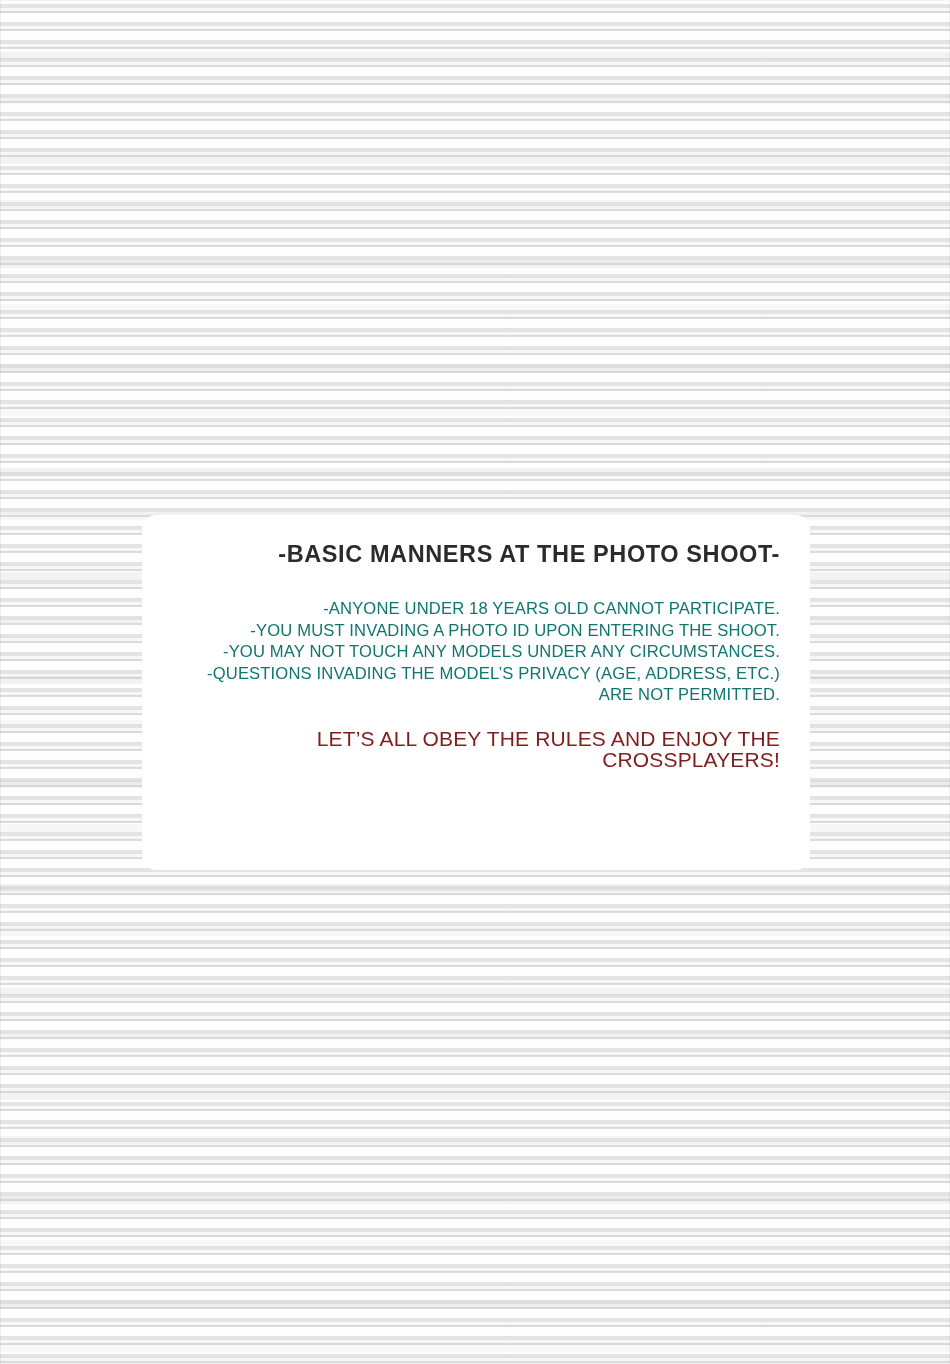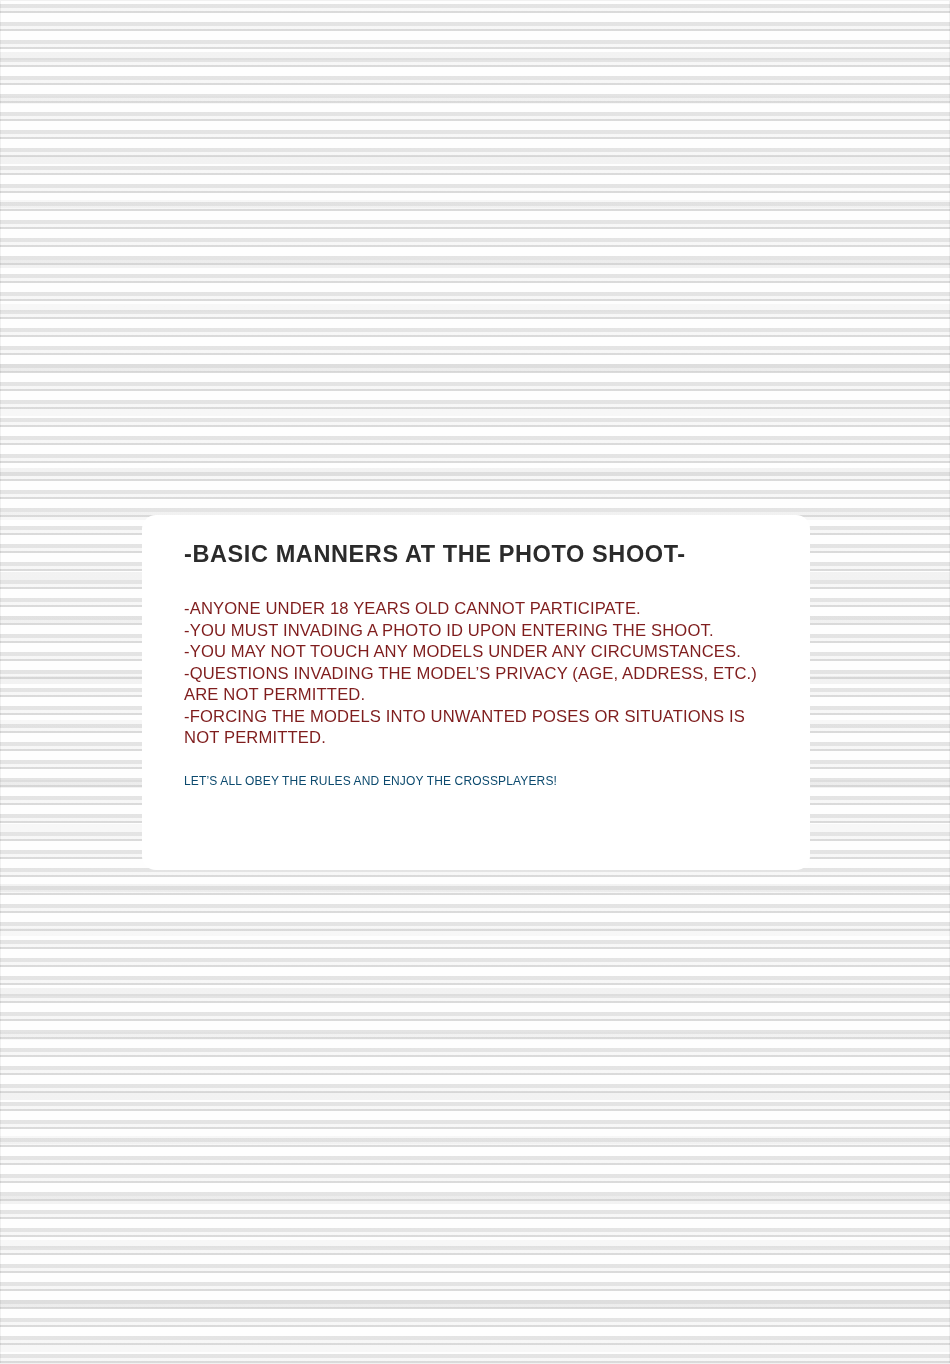--- a/index.html
+++ b/index.html
@@ -69,51 +69,52 @@
   #notice-card {
     position: absolute;
     left: 142px;
     top: 515px;
     width: 668px;
     height: 355px;
     background: #ffffff;
     border-radius: 14px;
     box-sizing: border-box;
     padding: 26px 30px 20px 30px;
+    text-align: right;
   }
 
   #notice-title {
     font-size: 23.5px;
     font-weight: bold;
     letter-spacing: 0.6px;
     color: #2b2b2b;
     white-space: nowrap;
     margin: 0 0 30px 12px;
   }
 
   .notice-list {
     list-style: none;
     margin: 0;
     padding: 0 0 0 12px;
   }
   .notice-list li {
     font-size: 16.6px;
     line-height: 21.5px;
     letter-spacing: 0.15px;
-    color: #7f1d1d;
+    color: #0f766e;
     white-space: pre-line;
     margin: 0;
   }
 
   #notice-footer {
     margin: 22px 0 0 12px;
-    font-size: 12px;
+    font-size: 21px;
     line-height: 21.5px;
     letter-spacing: 0.15px;
-    color: #0c4a6e;
+    color: #7f1d1d;
   }
 </style>
 </head>
 <body>
 
 <div id="page">
 
   <div id="bg-stripes"></div>
   <div id="bg-bands"></div>
   <div id="bg-edge"></div>
@@ -121,20 +122,18 @@
   <div id="notice-card">
 
     <div id="notice-title">-BASIC MANNERS AT THE PHOTO SHOOT-</div>
 
     <ul class="notice-list">
       <li>-ANYONE UNDER 18 YEARS OLD CANNOT PARTICIPATE.</li>
       <li>-YOU MUST INVADING A PHOTO ID UPON ENTERING THE SHOOT.</li>
       <li>-YOU MAY NOT TOUCH ANY MODELS UNDER ANY CIRCUMSTANCES.</li>
       <li>-QUESTIONS INVADING THE MODEL’S PRIVACY (AGE, ADDRESS, ETC.)
 ARE NOT PERMITTED.</li>
-      <li>-FORCING THE MODELS INTO UNWANTED POSES OR SITUATIONS IS
-NOT PERMITTED.</li>
     </ul>
 
     <div id="notice-footer">LET’S ALL OBEY THE RULES AND ENJOY THE CROSSPLAYERS!</div>
 
   </div>
 </div>
 
 </body></html>

